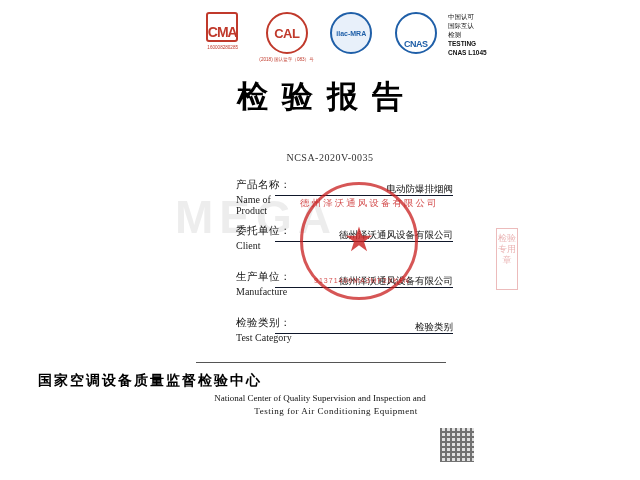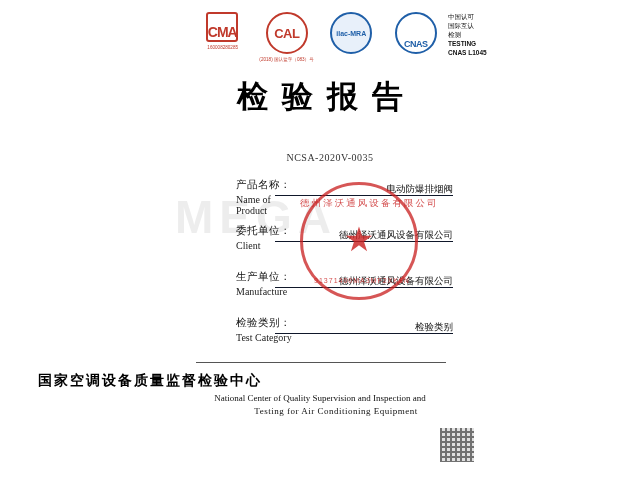--- a/index.html
+++ b/index.html
@@ -454,20 +454,21 @@
     </div>
 
   </div>
 
   <div class="seal">
     <div class="seal-text-top">德州泽沃通风设备有限公司</div>
     <div class="star">★</div>
     <div class="seal-text-bottom">91371400MA3MF2XK8N</div>
   </div>
 
+  <div class="side-stamp">检验专用章</div>
 
   <div class="footer-rule"></div>
   <div class="org-cn">国家空调设备质量监督检验中心</div>
   <div class="org-en1">National Center of Quality Supervision and Inspection and</div>
   <div class="org-en2">Testing for Air Conditioning Equipment</div>
 
   <div class="qr"></div>
 
 </div>
 

